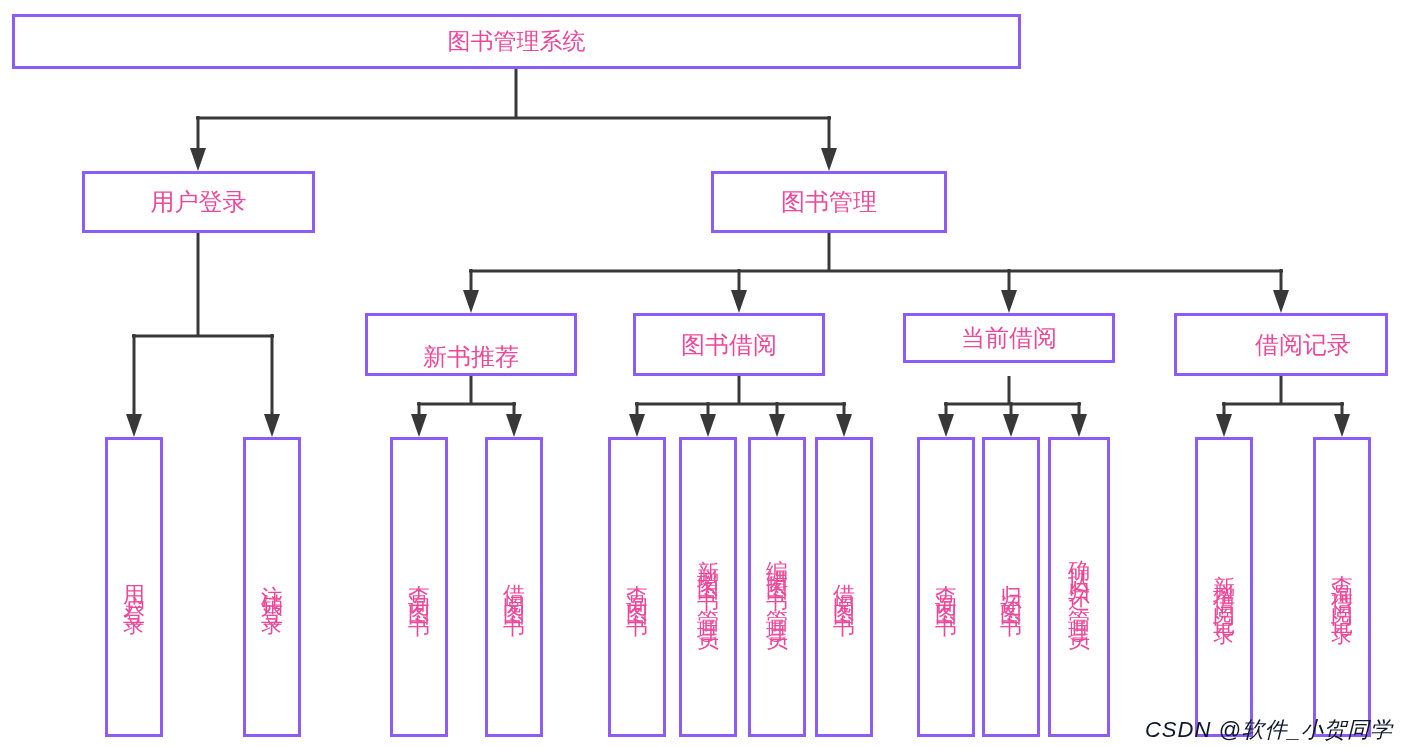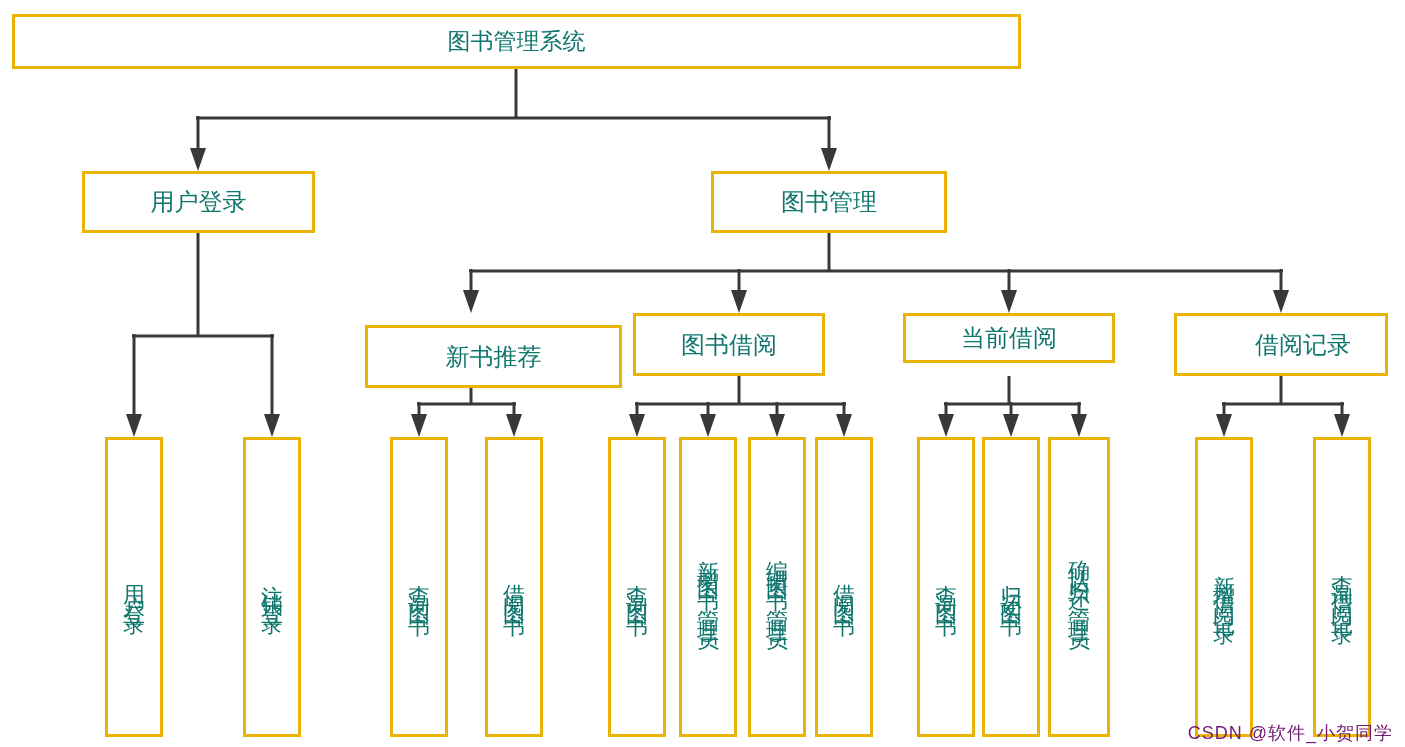--- a/index.html
+++ b/index.html
@@ -25,45 +25,46 @@
     stroke: #383838;
     stroke-width: 3;
   }
   .connectors polygon {
     fill: #383838;
   }
   .box {
     position: absolute;
     box-sizing: border-box;
     background: #ffffff;
-    border: 3px solid #eab308;
+    border: 3px solid #8b5cf6;
     display: flex;
     align-items: center;
     justify-content: center;
-    color: #0f766e;
+    color: #ec4899;
     z-index: 2;
   }
   .box.root { font-size: 23px; }
   .box.branch { font-size: 24px; }
   .box.leaf { font-size: 22px; }
   .leaf span {
     writing-mode: vertical-rl;
     text-orientation: mixed;
     letter-spacing: 10px;
     line-height: 1;
     white-space: nowrap;
   }
   .watermark {
     position: absolute;
     right: 12px;
     bottom: 2px;
-    font-size: 18px;
-    color: #701a75;
+    font-size: 22px;
+    color: #0f172a;
     z-index: 3;
     letter-spacing: 1px;
+    font-style: italic;
   }
 </style>
 </head>
 <body>
 
 <div class="stage">
 
   <svg class="connectors" width="1405" height="747" aria-hidden="true">
 
     <line x1="516" y1="69" x2="516" y2="118"></line>
@@ -130,21 +131,21 @@
     <span>图书管理系统</span>
   </div>
 
   <div class="box branch" style="left:82px; top:171px; width:233px; height:62px;">
     <span>用户登录</span>
   </div>
   <div class="box branch" style="left:711px; top:171px; width:236px; height:62px;">
     <span>图书管理</span>
   </div>
 
-  <div class="box branch" style="left:365px; top:325px; width:257px; height:63px;">
+  <div class="box branch" style="left:365px; top:313px; width:212px; height:63px;align-items:flex-end;">
     <span>新书推荐</span>
   </div>
   <div class="box branch" style="left:633px; top:313px; width:192px; height:63px;">
     <span>图书借阅</span>
   </div>
   <div class="box branch" style="left:903px; top:313px; width:212px; height:50px;">
     <span>当前借阅</span>
   </div>
   <div class="box branch" style="left:1174px; top:313px; width:214px; height:63px;padding-left:44px;">
     <span>借阅记录</span>

